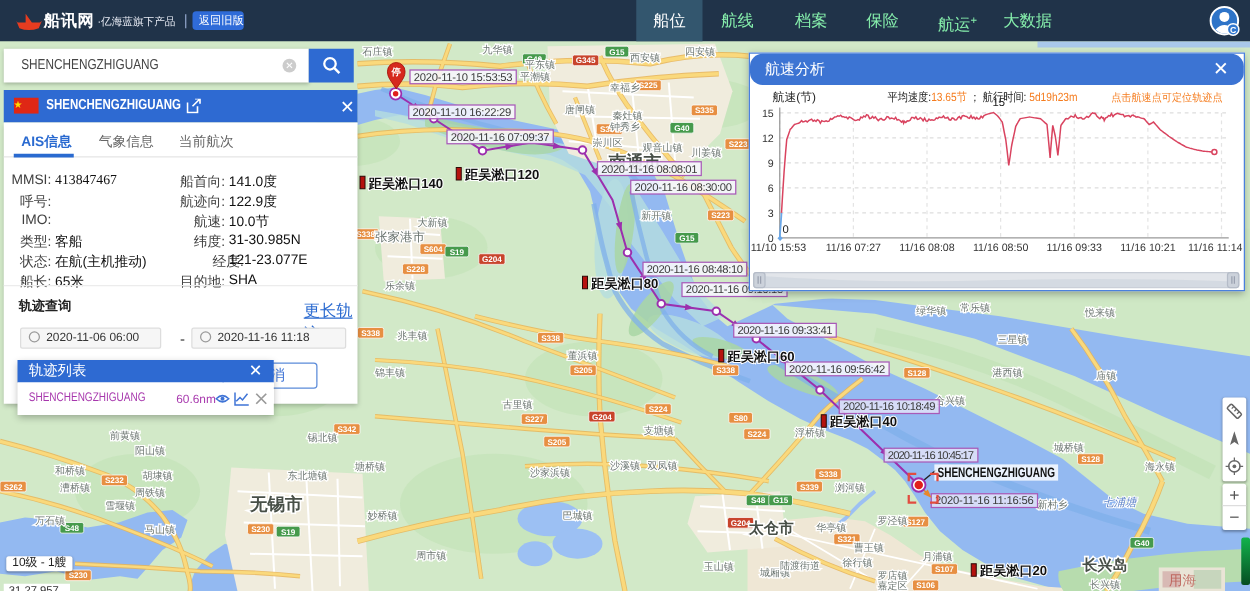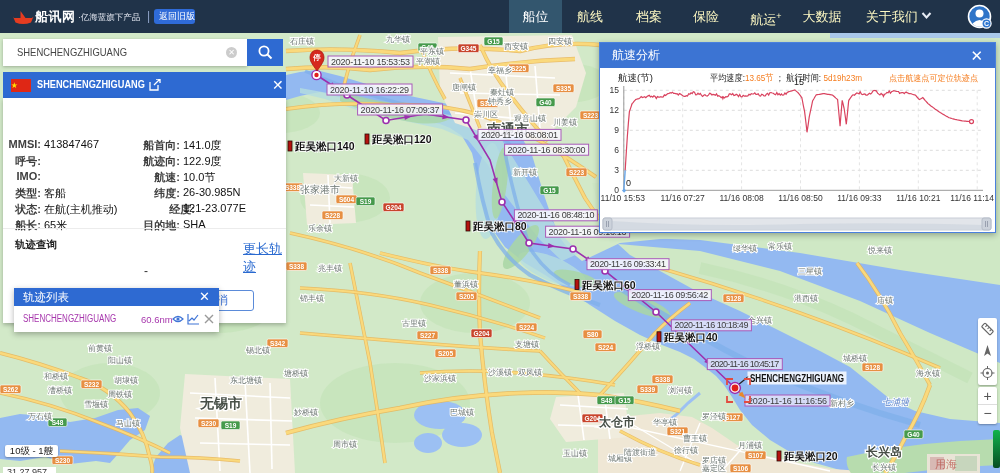--- a/index.html
+++ b/index.html
@@ -5,56 +5,56 @@
 *{margin:0;padding:0;box-sizing:border-box;}
 html,body{width:1000px;height:473px;overflow:hidden;font-family:"Liberation Sans",sans-serif;}
 #stage{position:relative;width:1000px;height:473px;background:#cfe8c5;overflow:hidden;}
 
 #nav{position:absolute;left:0;top:0;width:1000px;height:33px;background:#203349;z-index:30;padding-left:12px;}
 #nav .logo{position:absolute;left:12px;top:7px;}
 #nav .brand{position:absolute;left:35px;top:8px;color:#fff;font-size:13px;font-weight:bold;letter-spacing:.5px;}
 #nav .sub{position:absolute;left:78px;top:12px;color:#e8ecf5;font-size:8.5px;}
 #nav .pipe{position:absolute;left:147px;top:9px;color:#8fa3c8;font-size:12px;}
 #nav .oldv{position:absolute;left:154px;top:9px;width:41px;height:15px;background:#2f6bd8;border-radius:3px;color:#fff;font-size:9px;text-align:right;line-height:15px;}
-#nav .mi{position:absolute;top:0;height:33px;line-height:33px;color:#fef9c3;font-size:13px;text-align:center;}
+#nav .mi{position:absolute;top:0;height:33px;line-height:33px;color:#86efac;font-size:13px;text-align:center;}
 #nav .act{background:#33566e;color:#fff;}
 
 .sbox{position:absolute;left:3px;top:39px;width:244px;height:27px;background:#fff;z-index:10;box-shadow:0 1px 3px rgba(0,0,0,.25);}
 .sbox span{position:absolute;left:14px;top:7px;font-size:11.5px;color:#454545;}
 .sclear{position:absolute;left:223px;top:8px;width:11px;height:11px;border-radius:50%;background:#ccc;color:#fff;font-size:8px;line-height:11px;text-align:center;}
 .sbtn{position:absolute;left:247px;top:39px;width:36px;height:27px;background:#2e6ad2;z-index:10;}
 .shead{position:absolute;left:3px;top:72px;width:283px;height:26px;background:#2e6ad2;z-index:10;color:#fff;}
 .shead .flag{position:absolute;left:8px;top:6px;width:20px;height:13px;}
 .shead .nm{position:absolute;left:34px;top:6px;font-size:11.5px;font-weight:bold;}
 .shead .lk{position:absolute;left:146px;top:7px;}
 .shead .x{position:absolute;left:269px;top:5px;font-size:14px;color:#fff;}
 .pbody{position:absolute;left:3px;top:98px;width:283px;height:225px;background:#fff;z-index:10;box-shadow:0 2px 4px rgba(0,0,0,.25);}
 .tabs{position:relative;height:28px;border-bottom:1px solid #e5e5e5;}
 .tab{position:absolute;top:8px;font-size:11px;color:#666;}
 .tab.on{color:#2a6ad0;font-weight:bold;}
 .tabline{position:absolute;left:8px;top:25px;width:48px;height:3px;background:#2a6ad0;}
 .irow{position:absolute;font-size:11px;white-space:nowrap;}
-.irow .l{color:#404040;font-weight:bold;}
+.irow .l{color:#404040;}
 .irow .v{color:#111;}
 .hr1{position:absolute;left:0px;top:130px;width:283px;height:1px;background:#ececec;}
 .tq{position:absolute;left:12px;top:140px;font-size:10.5px;font-weight:bold;color:#222;}
 .tqlink{position:absolute;left:240px;top:142px;font-size:13px;color:#2a6ad0;text-decoration:underline;}
 .dinp{position:absolute;top:164px;height:17px;background:#f6f6f6;border:1px solid #ddd;border-radius:2px;font-size:9.5px;color:#333;line-height:15px;}
 .clock{display:inline-block;width:9px;height:9px;border:1px solid #999;border-radius:50%;margin:0 5px 0 6px;position:relative;top:1px;}
 .cancelbtn{position:absolute;left:175px;top:192px;width:76px;height:21px;background:#fff;border:1px solid #5b8bd9;border-radius:3px;color:#3f74d6;font-size:12px;text-align:center;line-height:19px;z-index:10;}
 
 .tl{position:absolute;left:14px;top:288px;width:205px;z-index:12;box-shadow:0 2px 6px rgba(0,0,0,.3);}
 .tlh{height:18px;background:#2e6ad2;color:#fff;font-size:11.5px;line-height:18px;padding-left:9px;position:relative;}
 .tlh .x{position:absolute;right:9px;top:0;font-size:13px;}
 .tlb{height:26px;background:#fff;position:relative;}
 .tlb .nm{position:absolute;left:9px;top:7px;color:#a737ad;font-size:10px;}
 .tlb .nmv{position:absolute;left:127px;top:8px;color:#a737ad;font-size:9.5px;}
 
 .chart{position:absolute;left:599px;top:42px;width:397px;height:191px;z-index:11;border:1px solid #4a80dd;background:#fff;box-shadow:0 2px 6px rgba(0,0,0,.3);}
-.chh{height:25px;background:#3c74d3;color:#fff;font-size:12px;line-height:25px;padding-left:12px;position:relative;}
+.chh{height:25px;background:#3c74d3;color:#fff;font-size:12px;line-height:25px;padding-left:12px;position:relative;border-radius:10px;}
 .chh .x{position:absolute;right:12px;top:0;font-size:15px;}
 
 .scalebox{position:absolute;left:5px;top:445px;width:53px;height:12px;background:#fff;border-radius:2px;z-index:6;font-size:9.5px;color:#222;text-align:center;line-height:12px;box-shadow:0 1px 2px rgba(0,0,0,.3);}
 .coord{position:absolute;left:3px;top:467px;width:53px;height:6px;background:#fff;z-index:6;font-size:9px;color:#333;overflow:hidden;padding-left:4px;}
 .mctrl{position:absolute;left:978px;top:318px;width:19px;height:67px;background:#fff;border-radius:2px;z-index:6;box-shadow:0 1px 2px rgba(0,0,0,.3);}
 .zctrl{position:absolute;left:978px;top:387px;width:19px;height:37px;background:#fff;border-radius:2px;z-index:6;box-shadow:0 1px 2px rgba(0,0,0,.3);font-size:14px;color:#555;text-align:center;}
 .minimap{position:absolute;left:927px;top:454px;width:53px;height:19px;background:rgba(235,230,218,.85);z-index:6;overflow:hidden;}
 .legbar{position:absolute;left:993px;top:430px;width:7px;height:38px;background:linear-gradient(#11b34c,#064d22);z-index:6;border-radius:2px;}
 </style>
 </head>
@@ -524,23 +524,20 @@
 <div class="brand">船讯网</div>
       <div class="sub">·亿海蓝旗下产品</div>
       <div class="pipe">|</div>
       <div class="oldv">返回旧版</div>
 <div class="mi act" style="left:509px;width:53px">船位</div>
 <div class="mi" style="left:564px;width:52px">航线</div>
 <div class="mi" style="left:623px;width:52px">档案</div>
 <div class="mi" style="left:680px;width:52px">保险</div>
 <div class="mi" style="left:740px;width:52px">航运<span style="font-size:9px;vertical-align:5px">+</span></div>
 <div class="mi" style="left:796px;width:52px">大数据</div>
-<div class="mi" style="left:861px;width:76px;white-space:nowrap">关于我们 <svg width="11" height="9" style="vertical-align:1px">
-          <path d="M1.5,2 L5.5,6.5 9.5,2" stroke="#e7ecf4" stroke-width="2" fill="none"></path>
-        </svg></div>
 <svg style="position:absolute;left:967px;top:4px" width="25" height="25">
         <circle cx="12.5" cy="12.5" r="11" fill="#2e74c8" stroke="#fff" stroke-width="1.6"></circle>
         <circle cx="12.5" cy="9.5" r="4" fill="#fff"></circle>
         <path d="M5.5,19.5 Q12.5,12.5 19.5,19.5 Q16.5,22.8 12.5,22.8 Q8.5,22.8 5.5,19.5 Z" fill="#fff"></path>
         <circle cx="19.5" cy="19.5" r="4.6" fill="#3178d0" stroke="#fff" stroke-width="1.2"></circle>
         <text x="19.5" y="22.3" font-size="7" fill="#fff" text-anchor="middle" font-weight="bold">C</text>
       </svg>
 </div>
 <div class="sbox">
       <span style="display:inline-block;transform:scaleX(.82);transform-origin:0 50%;">SHENCHENGZHIGUANG</span>
@@ -555,60 +552,68 @@
           <rect width="20" height="13" fill="#df2715"></rect>
           <text x="3.4" y="8.5" font-size="8" fill="#ffde00" text-anchor="middle">★</text>
         </svg></div>
       <div class="nm"><span style="display:inline-block;transform:scaleX(.8);transform-origin:0 50%;">SHENCHENGZHIGUANG</span></div>
       <svg class="lk" width="12" height="12">
         <path d="M1,3 L1,11 9,11 9,6 M5,6 L11,0 M7,0 L11,0 11,4" fill="none" stroke="#fff" stroke-width="1.3"></path>
       </svg>
       <div class="x">✕</div>
     </div>
 <div class="pbody">
+<div class="tabs">
+        <div class="tab on" style="left:14px">AIS信息</div>
+        <div class="tab" style="left:76px">气象信息</div>
+        <div class="tab" style="left:140px">当前航次</div>
+        <div class="tabline"></div>
+      </div>
 <div class="irow" style="left:0;top:40px;width:283px;">
         <span class="l" style="position:absolute;right:245px;">MMSI:</span>
-        <span class="v" style="position:absolute;left:41px;">413847467</span>
+        <span class="v" style="position:absolute;left:41px;font-family:Liberation Serif, serif;">413847467</span>
         <span class="l" style="position:absolute;right:106px;">船首向:</span>
         <span class="v" style="position:absolute;left:180px;">141.0度</span>
       </div>
 <div class="irow" style="left:0;top:56px;width:283px;">
         <span class="l" style="position:absolute;right:245px;">呼号:</span>
         <span class="v" style="position:absolute;left:41px;"></span>
         <span class="l" style="position:absolute;right:106px;">航迹向:</span>
         <span class="v" style="position:absolute;left:180px;">122.9度</span>
       </div>
 <div class="irow" style="left:0;top:72px;width:283px;">
         <span class="l" style="position:absolute;right:245px;">IMO:</span>
         <span class="v" style="position:absolute;left:41px;"></span>
         <span class="l" style="position:absolute;right:106px;">航速:</span>
         <span class="v" style="position:absolute;left:180px;">10.0节</span>
       </div>
 <div class="irow" style="left:0;top:88px;width:283px;">
         <span class="l" style="position:absolute;right:245px;">类型:</span>
         <span class="v" style="position:absolute;left:41px;text-align:center;">客船</span>
         <span class="l" style="position:absolute;right:106px;">纬度:</span>
-        <span class="v" style="position:absolute;left:180px;">26-30.985N</span>
+        <span class="v" style="position:absolute;left:180px;">31-30.985N</span>
       </div>
 <div class="irow" style="left:0;top:104px;width:283px;">
         <span class="l" style="position:absolute;right:245px;">状态:</span>
         <span class="v" style="position:absolute;left:41px;">在航(主机推动)</span>
         <span class="l" style="position:absolute;right:91px;">经度:</span>
         <span class="v" style="position:absolute;left:180px;">121-23.077E</span>
       </div>
 <div class="irow" style="left:0;top:120px;width:283px;">
         <span class="l" style="position:absolute;right:245px;">船长:</span>
         <span class="v" style="position:absolute;left:41px;">65米</span>
         <span class="l" style="position:absolute;right:106px;">目的地:</span>
         <span class="v" style="position:absolute;left:180px;">SHA</span>
       </div>
 <div class="hr1"></div>
       <div class="tq">轨迹查询</div>
       <div class="tqlink">更长轨迹</div>
+<div class="dinp" style="left:13px;width:113px;"><span class="clock"></span>2020-11-06 06:00</div>
 <div style="position:absolute;left:141px;top:166px;font-size:12px;color:#333;">-</div>
+<div class="dinp" style="left:150px;width:124px;"><span class="clock"></span>2020-11-16 11:18</div>
 <div class="cancelbtn">取消</div>
 </div>
 <div class="tl">
       <div class="tlh">轨迹列表<span class="x">✕</span></div>
       <div class="tlb">
         <span class="nm" style="transform:scaleX(.8);transform-origin:0 50%;display:inline-block;position:absolute;">SHENCHENGZHIGUANG</span>
         <span class="nmv">60.6nm</span>
         <svg style="position:absolute;left:158px;top:7px" width="46" height="12">
           <path d="M1,6 Q6,1 11,6 Q6,11 1,6 Z" fill="none" stroke="#3f74d6" stroke-width="1.2"></path>
           <circle cx="6" cy="6" r="1.6" fill="#3f74d6"></circle>

